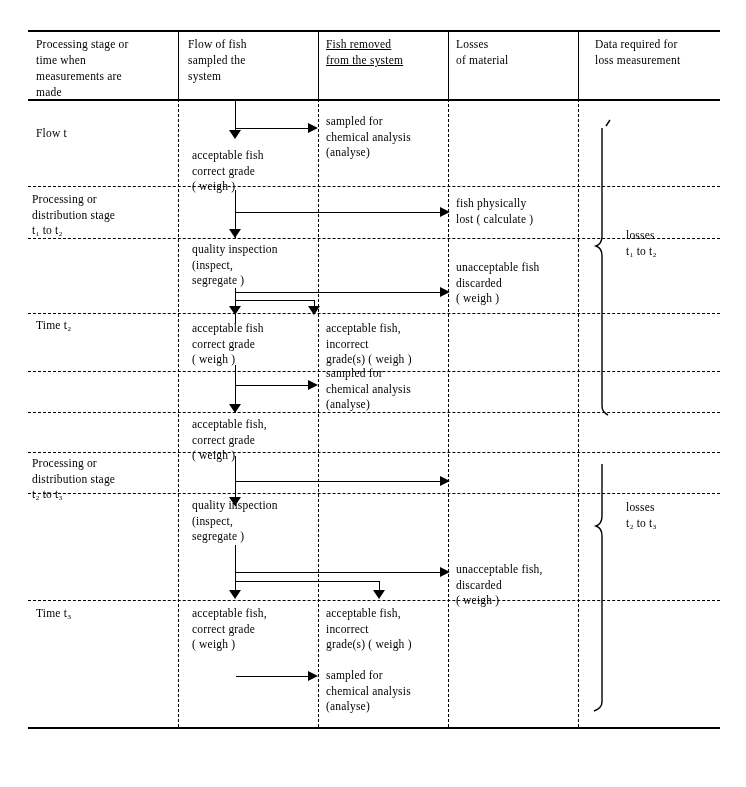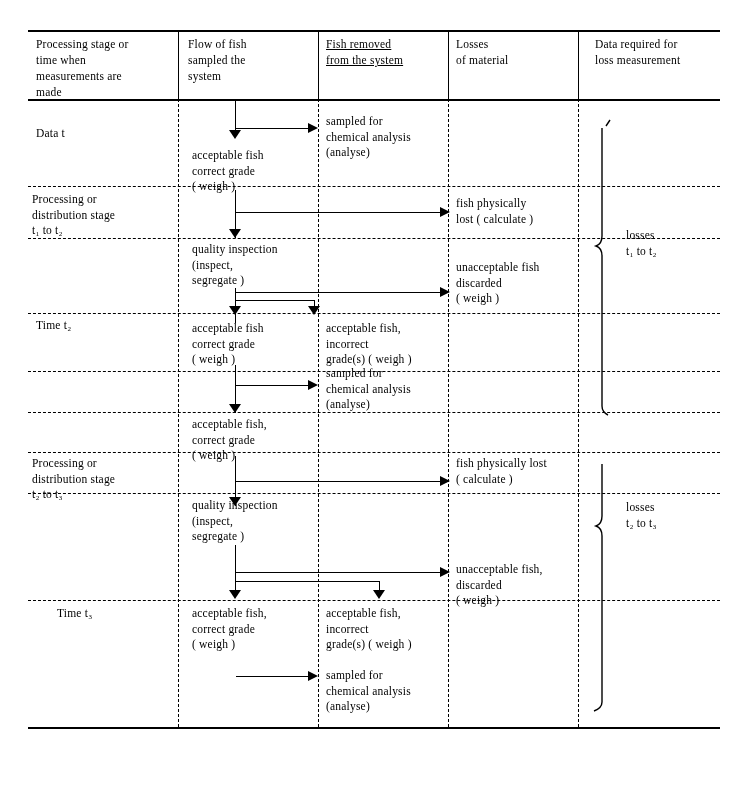--- a/index.html
+++ b/index.html
@@ -115,29 +115,29 @@
   <div class="cell hdr" style="left:188px; top:36px; width:124px;">Flow of fish
 sampled the
 system</div>
   <div class="cell hdr" style="left:326px; top:36px; width:118px;text-decoration:underline;">Fish removed
 from the system</div>
   <div class="cell hdr" style="left:456px; top:36px; width:118px;">Losses
 of material</div>
   <div class="cell hdr" style="left:586px; top:36px; width:134px;margin-left:9px;">Data required for
 loss measurement</div>
 
-  <div class="cell" style="left:36px; top:126px; width:140px;">Data t</div>
+  <div class="cell" style="left:36px; top:126px; width:140px;">Flow t</div>
   <div class="cell" style="left:32px; top:192px; width:148px;">Processing or
 distribution stage
 t₁ to t₂</div>
   <div class="cell" style="left:36px; top:318px; width:140px;">Time t₂</div>
   <div class="cell" style="left:32px; top:456px; width:148px;">Processing or
 distribution stage
 t₂ to t₃</div>
-  <div class="cell" style="left:36px; top:606px; width:140px;margin-left:21px;">Time t₃</div>
+  <div class="cell" style="left:36px; top:606px; width:140px;">Time t₃</div>
 
   <div class="cell" style="left:192px; top:148px; width:124px;">acceptable fish
 correct grade
 ( weigh )</div>
   <div class="cell" style="left:192px; top:242px; width:124px;">quality inspection
 (inspect,
 segregate )</div>
   <div class="cell" style="left:192px; top:321px; width:124px;">acceptable fish
 correct grade
 ( weigh )</div>
@@ -165,22 +165,20 @@
 grade(s) ( weigh )</div>
   <div class="cell" style="left:326px; top:668px; width:126px;">sampled for
 chemical analysis
 (analyse)</div>
 
   <div class="cell" style="left:456px; top:196px; width:124px;">fish physically
 lost ( calculate )</div>
   <div class="cell" style="left:456px; top:260px; width:124px;">unacceptable fish
 discarded
 ( weigh )</div>
-  <div class="cell" style="left:456px; top:456px; width:134px;">fish physically lost
-( calculate )</div>
   <div class="cell" style="left:456px; top:562px; width:124px;">unacceptable fish,
 discarded
 ( weigh )</div>
 
   <div class="cell" style="left:626px; top:228px; width:100px;">losses
 t₁ to t₂</div>
   <div class="cell" style="left:626px; top:500px; width:100px;">losses
 t₂ to t₃</div>
 
   <svg class="brace" style="left:588px; top:118px; width:30px; height:300px;" viewBox="0 0 30 300">

